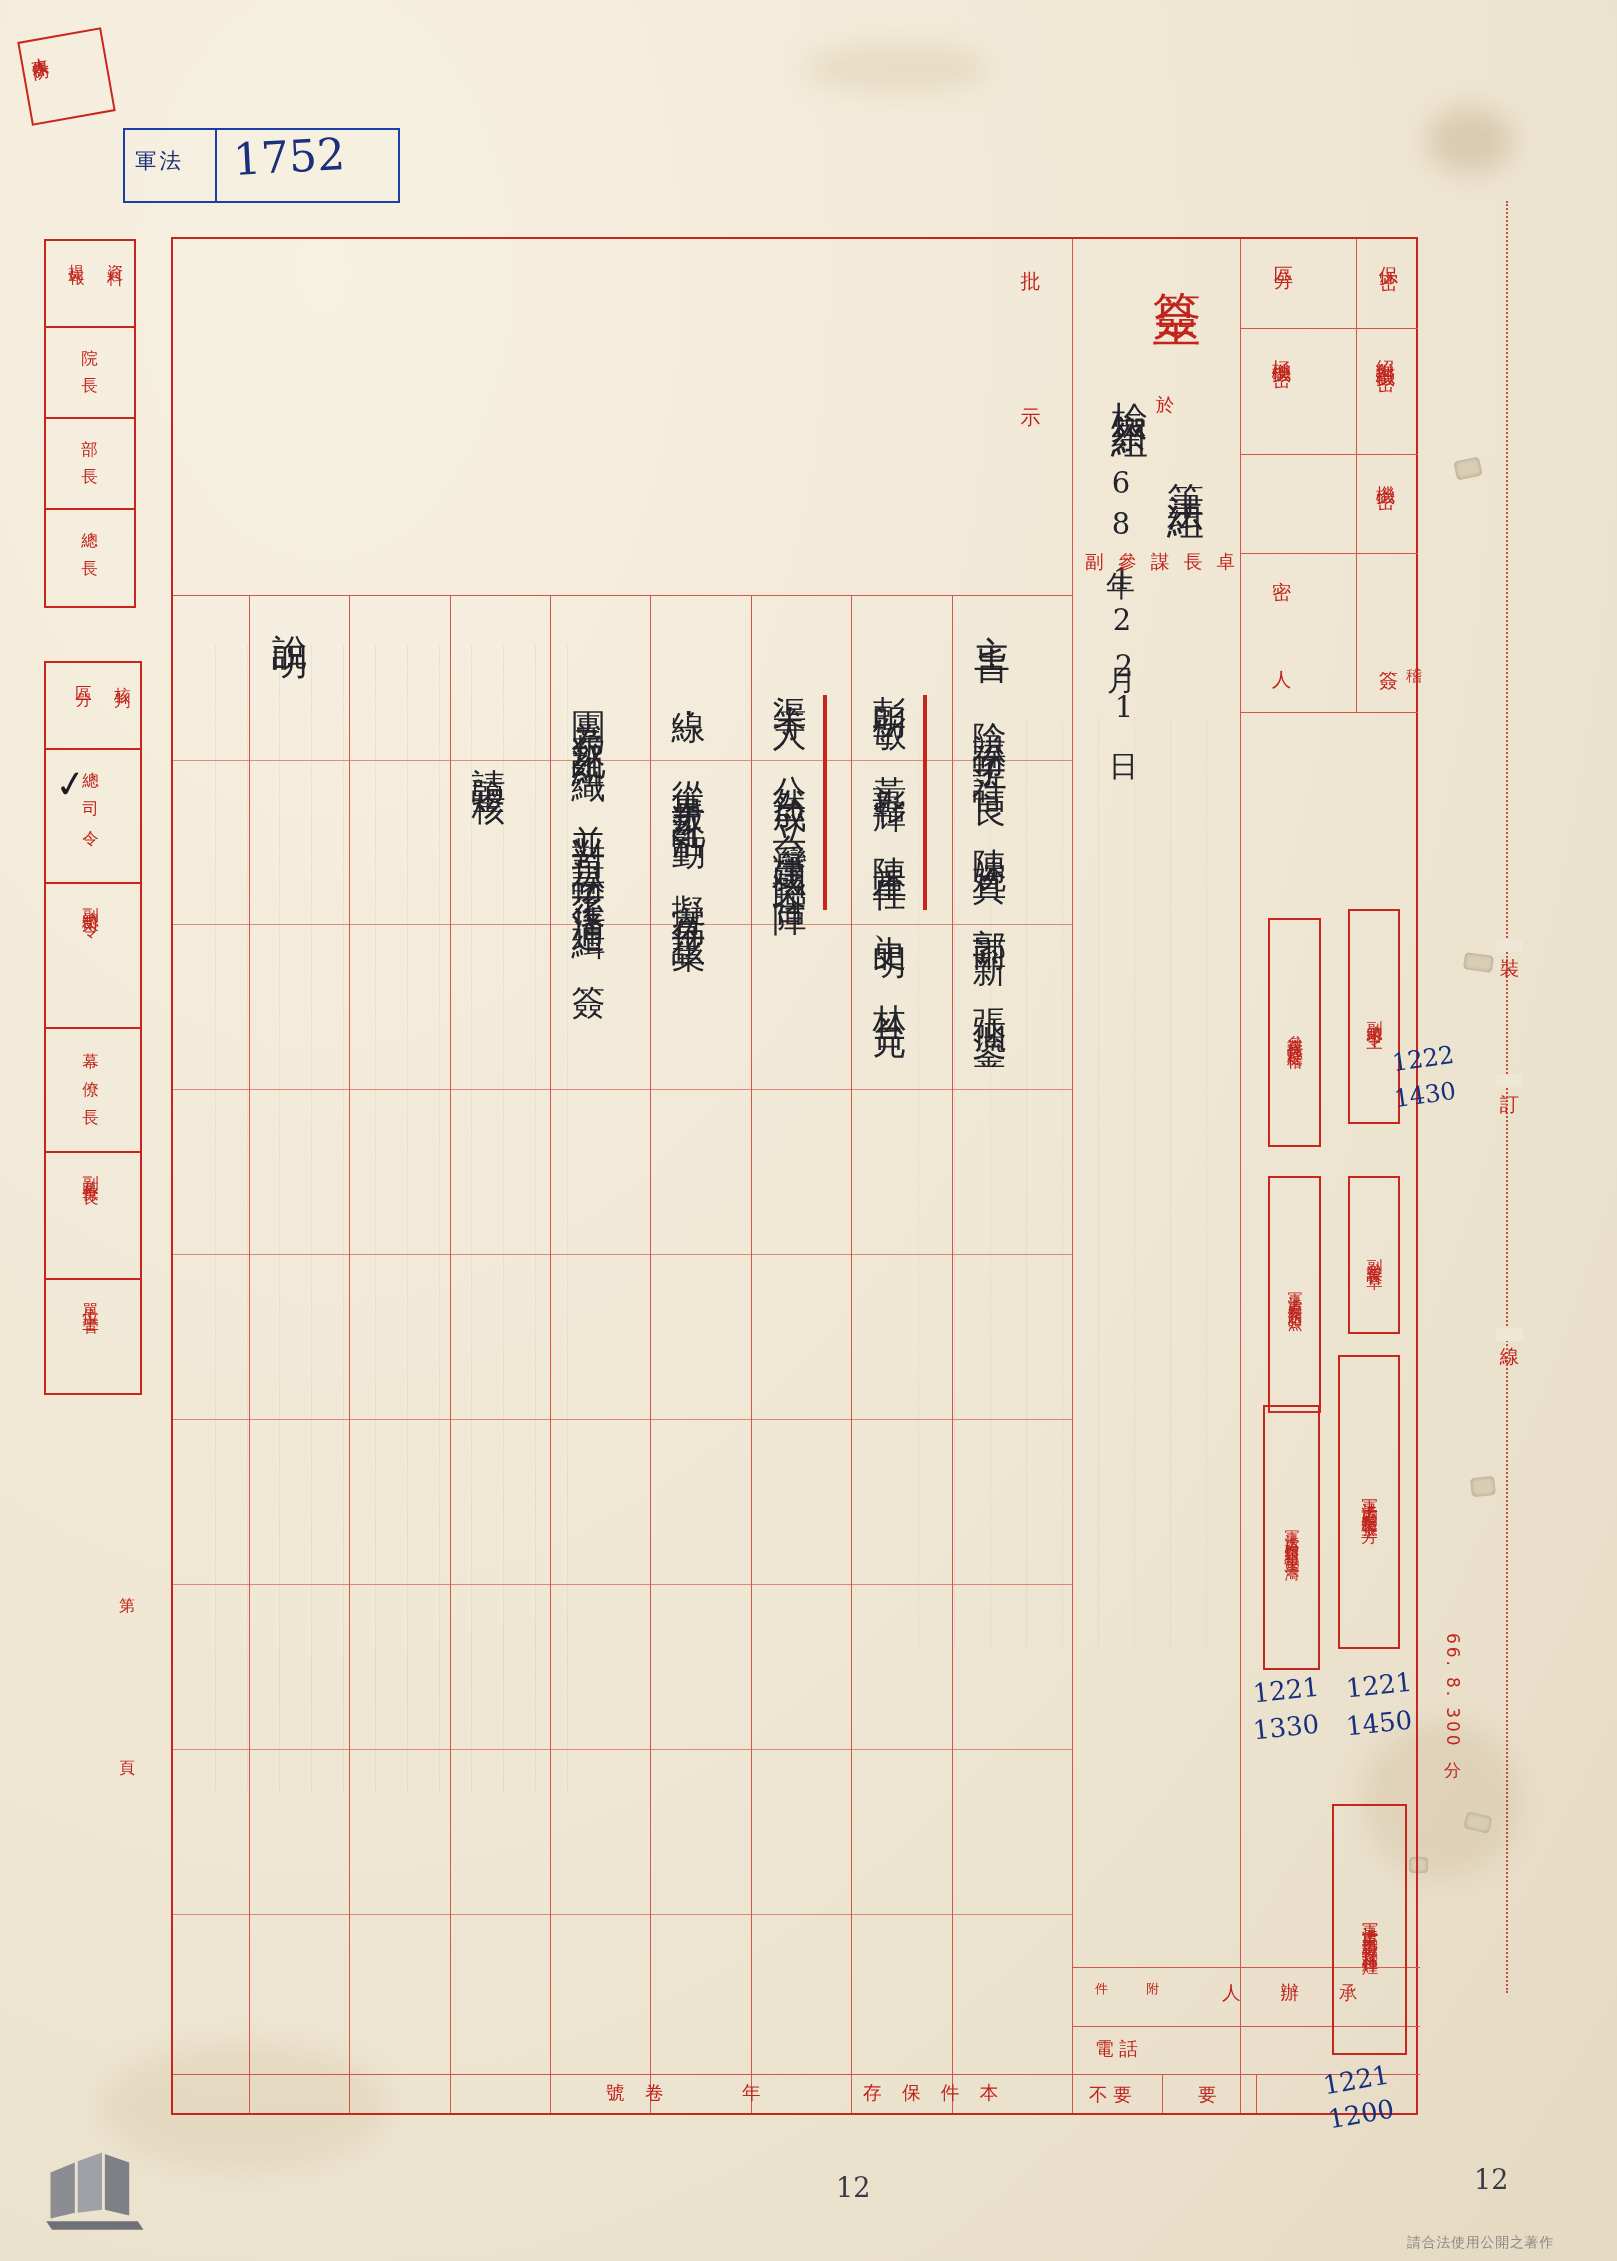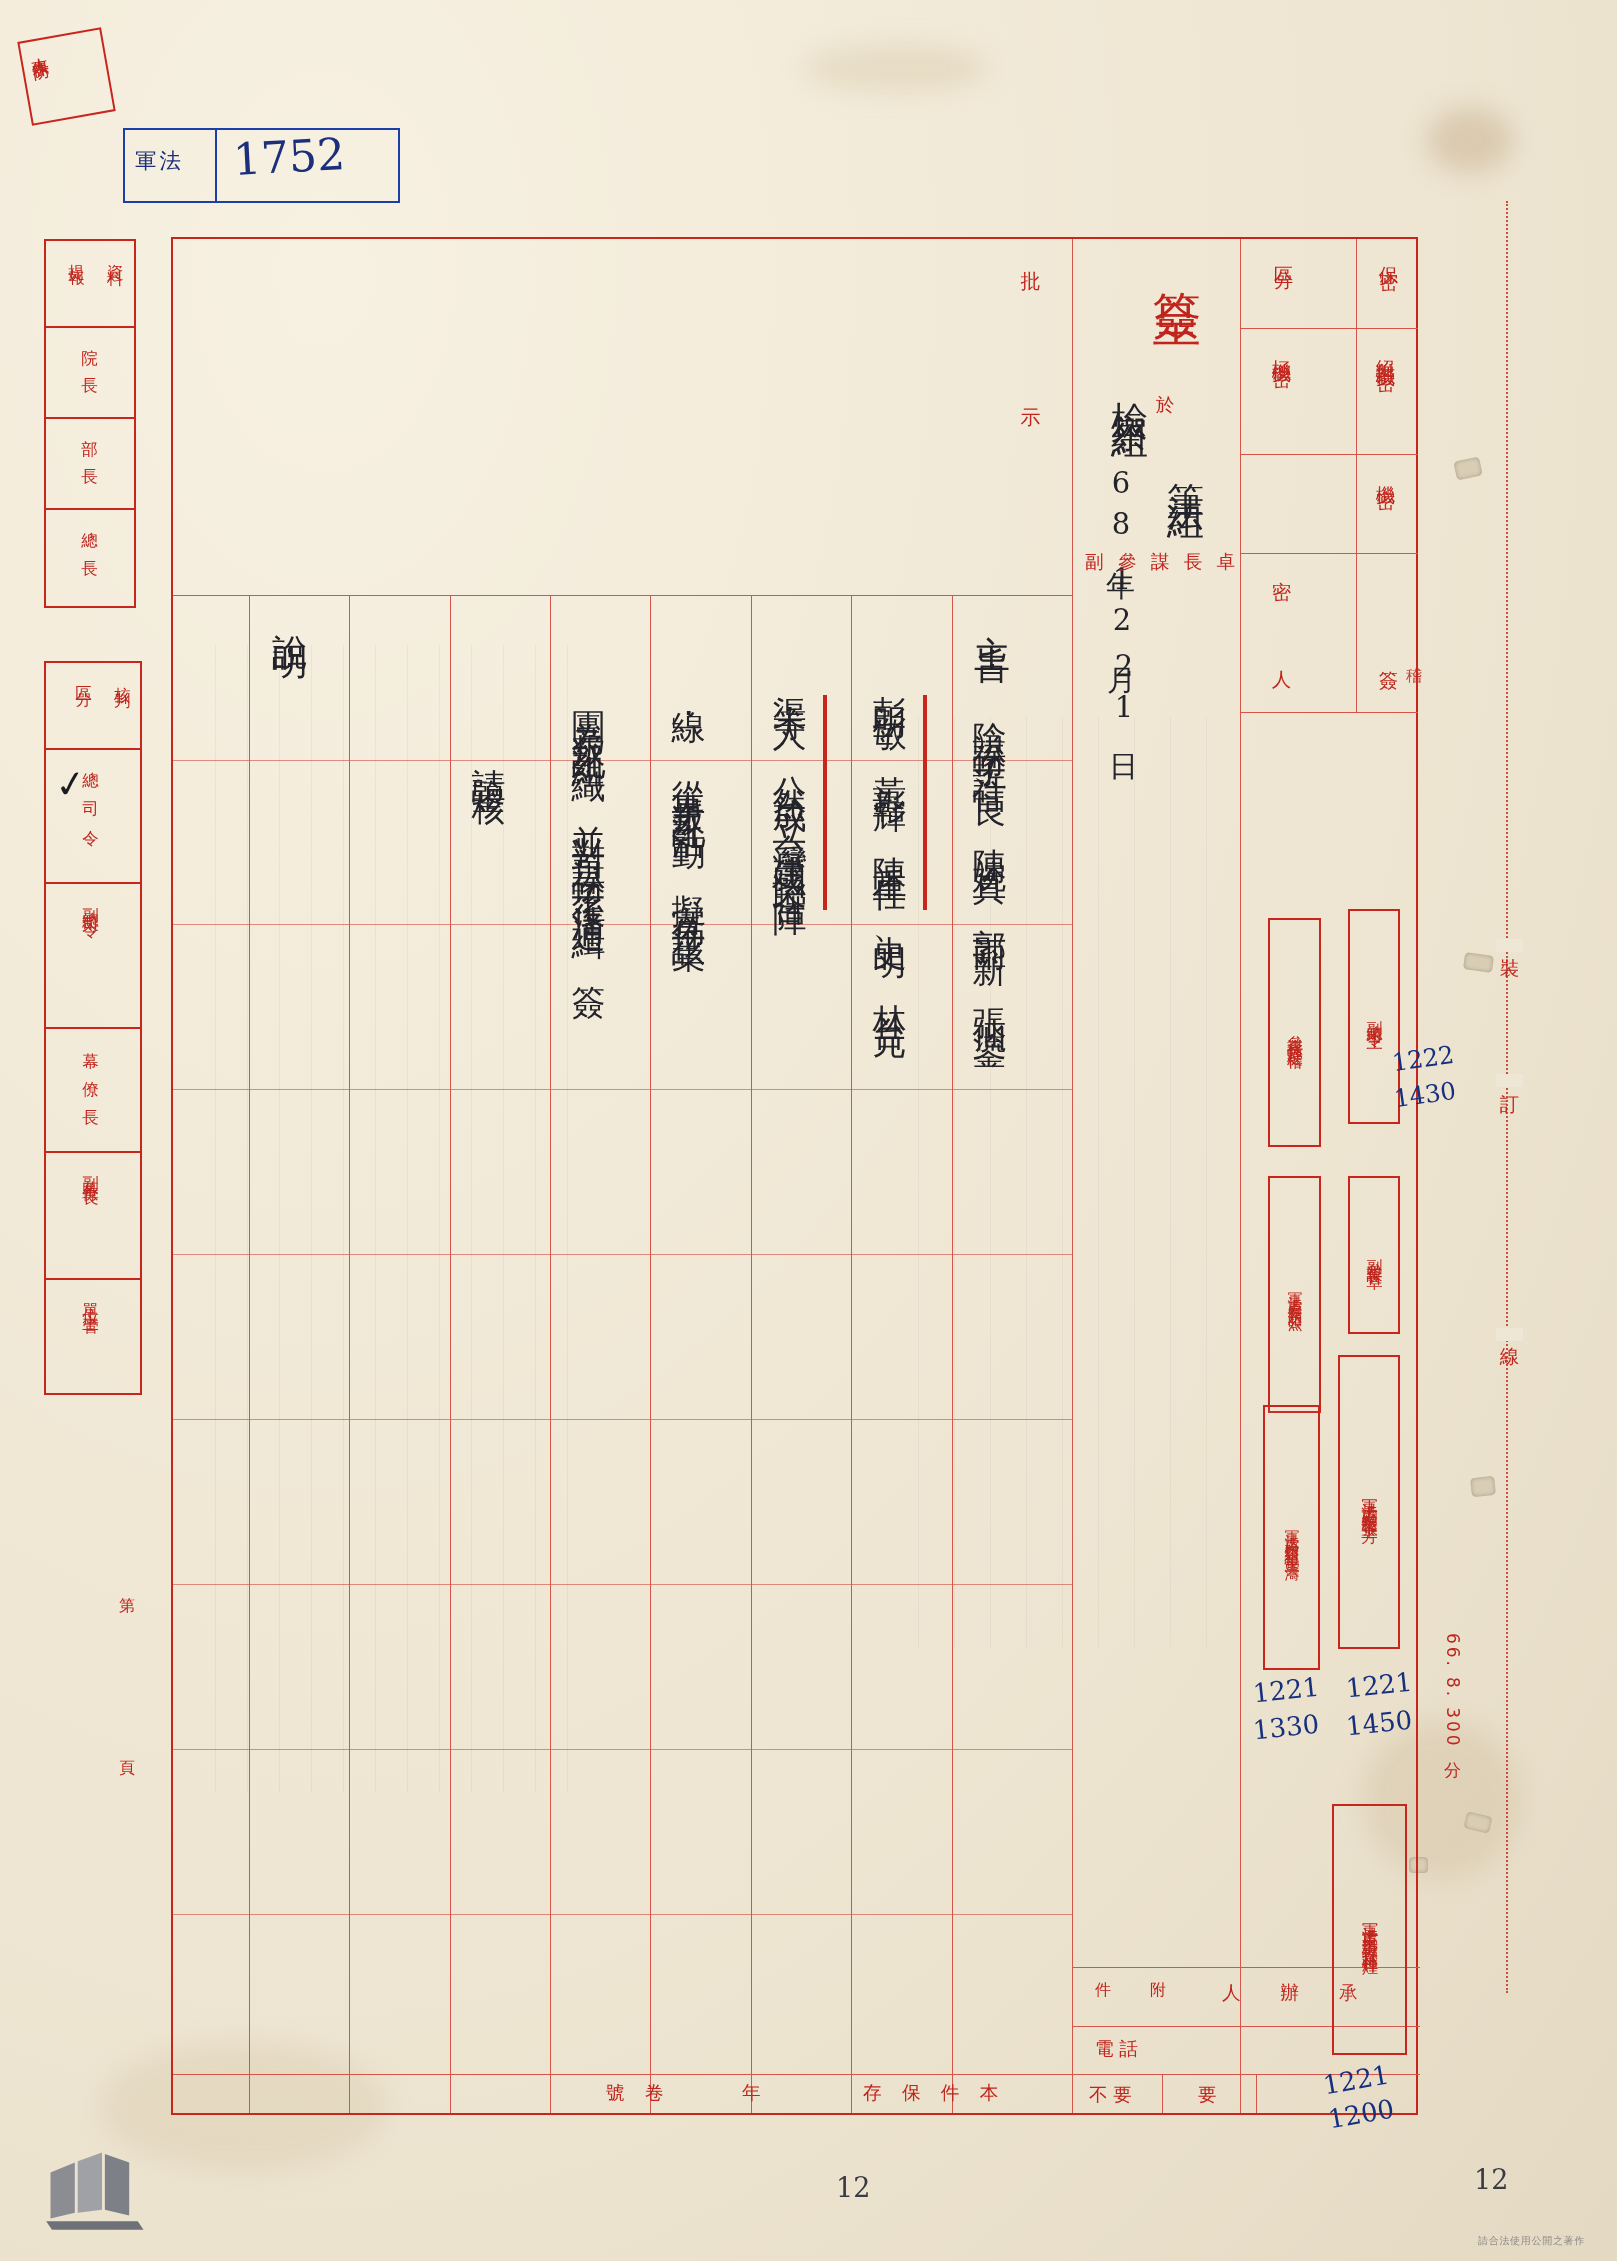--- a/index.html
+++ b/index.html
@@ -214,21 +214,21 @@
     <div style="position:absolute;left:690px;top:1841px;font-size:18.6px;letter-spacing:7.2px;color:#c0241c;">存 保 件 本</div>
 
     <div class="gridline v" style="left:899px;top:1835px;height:39px;"></div>
     <div class="gridline v" style="left:989px;top:1835px;height:39px;"></div>
     <div class="gridline v" style="left:1083px;top:1835px;height:39px;"></div>
     <div style="position:absolute;left:916px;top:1843px;font-size:18.6px;letter-spacing:5.7px;color:#c0241c;">不要</div>
     <div style="position:absolute;left:1025px;top:1843px;font-size:18.6px;color:#c0241c;">要</div>
 
     <div class="gridline h" style="left:899px;top:1728px;width:348px;"></div>
     <div class="gridline h" style="left:899px;top:1787px;width:348px;"></div>
-    <div style="position:absolute;left:922px;top:1741px;font-size:16px;letter-spacing:17px;color:#c0241c;">件 附</div>
+    <div style="position:absolute;left:922px;top:1741px;font-size:13px;letter-spacing:17px;color:#c0241c;">件 附</div>
     <div style="position:absolute;left:1025px;top:1741px;font-size:18.6px;letter-spacing:17px;color:#c0241c;margin-left:24px;">人 辦 承</div>
     <div style="position:absolute;left:922px;top:1797px;font-size:18.6px;letter-spacing:5.7px;color:#c0241c;">電話</div>
   </div>
 
   <div class="seal" style="left:1348px;top:909px;width:52px;height:215px;">
     <div class="vtext" style="font-size:16px;">副總司令王</div>
   </div>
 
   <div class="seal" style="left:1268px;top:918px;width:53px;height:229px;">
     <div class="vtext" style="font-size:16px;">參謀長鍾楗榕</div>
@@ -275,21 +275,21 @@
 
   <svg class="corner-logo" viewBox="0 0 150 130">
     <g fill="#8b8d93">
       <path d="M10 104 L10 40 L44 26 L44 96 Z"></path>
       <path d="M48 96 L48 24 L82 12 L82 92 Z" fill="#9fa1a7"></path>
       <path d="M86 92 L86 14 L120 26 L120 100 Z" fill="#7e8087"></path>
       <path d="M4 108 L132 108 L140 120 L12 120 Z" fill="#6f7178"></path>
     </g>
   </svg>
 
-  <div class="smallnote" style="left:1478px;top:2234px;font-size:10px;color:#8d8a86;letter-spacing:0.7px;">請合法使用公開之著作</div>
+  <div class="smallnote" style="left:1407px;top:2234px;font-size:14px;color:#8d8a86;letter-spacing:0.7px;">請合法使用公開之著作</div>
 
   <div style="position:absolute;left:215px;top:645px;width:373px;height:1147px;opacity:.10;
               background:repeating-linear-gradient(90deg, rgba(40,40,50,.55) 0 1.4px, rgba(0,0,0,0) 1.4px 32px);"></div>
   <div style="position:absolute;left:918px;top:717px;width:301px;height:932px;opacity:.08;
               background:repeating-linear-gradient(90deg, rgba(40,40,50,.55) 0 1.4px, rgba(0,0,0,0) 1.4px 36px);"></div>
 
 </div>
 
 
 </body></html>

